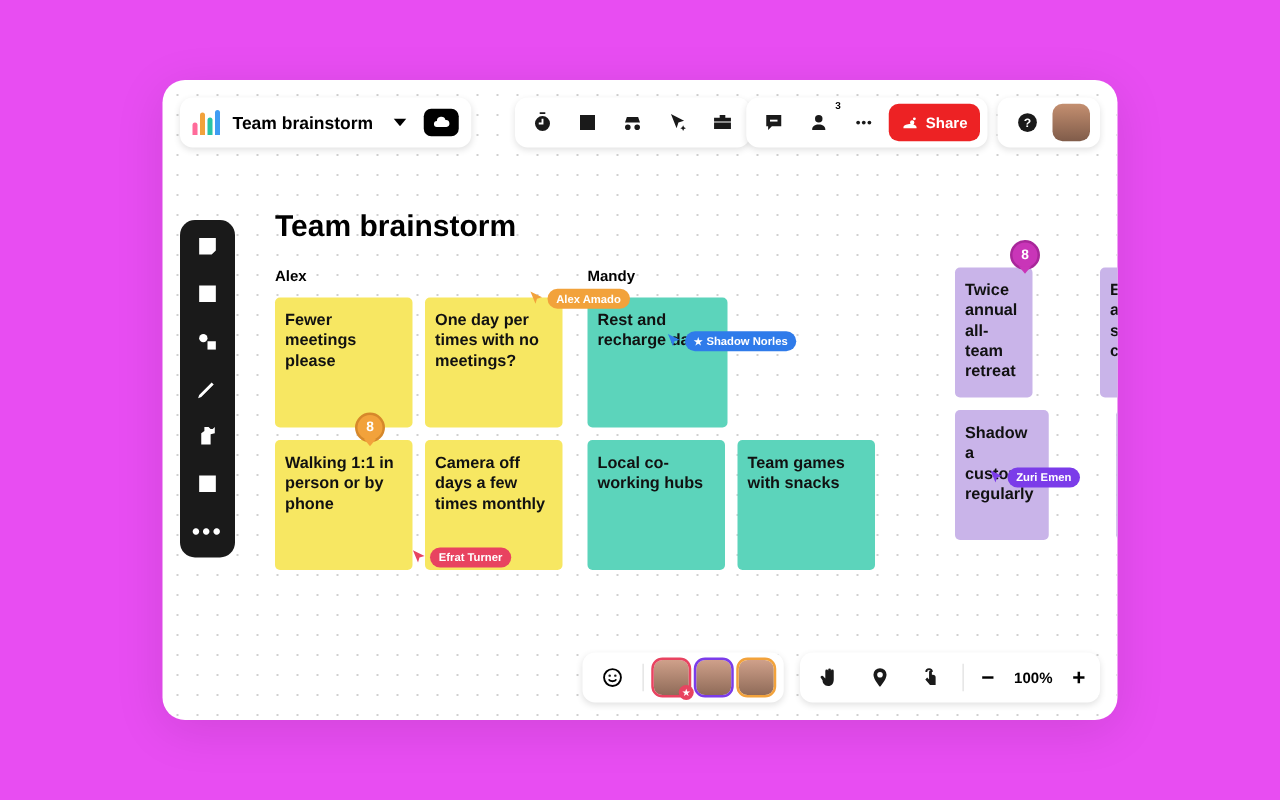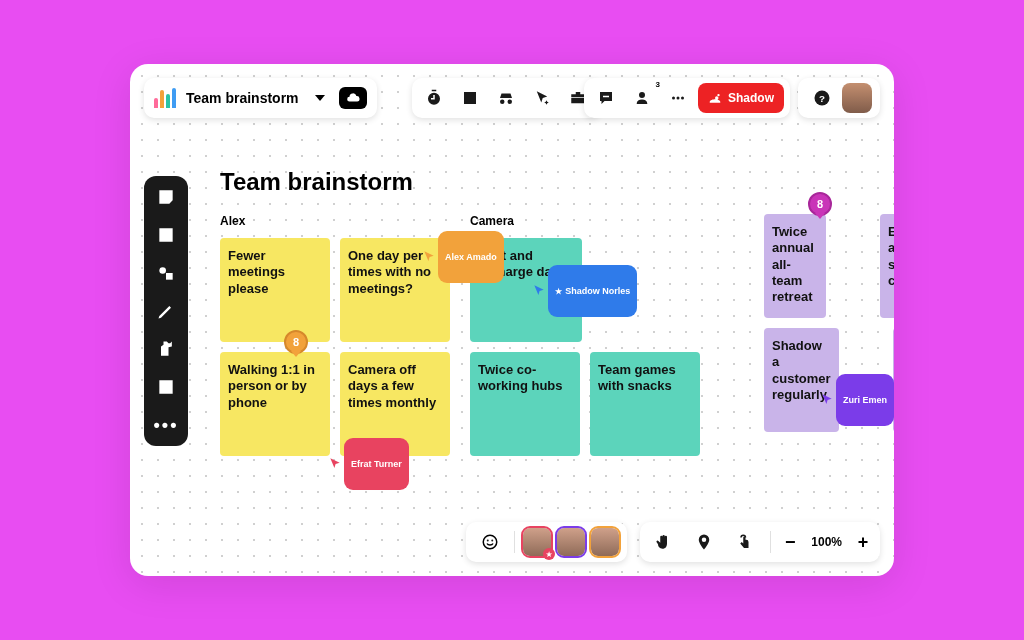--- a/index.html
+++ b/index.html
@@ -190,21 +190,21 @@
   .note.purple { background:#c9b4e9;margin-left:44px; }
 
   
   .cursor { position:absolute; display:flex; align-items:center;}
   .cursor svg { width: 14px; height: 14px; }
   .tag {
     margin-left: 2px;
     color:#fff;
     font-size: 9px;
     font-weight: 700;
-    padding: 21px 7px;
+    padding: 3px 7px;
     border-radius: 9px;
     white-space: nowrap;
     display:flex;align-items:center;gap:3px;
   }
   .tag.orange { background:#f2a23b;}
   .tag.blue { background:#2f7bea;}
   .tag.red { background:#e84360;}
   .tag.purple { background:#7b3ce9;}
   .tag .star { font-size:8px;}
 
@@ -337,21 +337,21 @@
           <svg viewBox="0 0 24 24">
             <circle cx="6" cy="12" r="2"></circle>
             <circle cx="12" cy="12" r="2"></circle>
             <circle cx="18" cy="12" r="2"></circle>
           </svg>
         </div>
       <div class="share-btn">
         <svg viewBox="0 0 24 24">
             <path d="M12 12a3 3 0 103-3 3 3 0 00-3 3zm0 2c-3 0-9 1.5-9 4.5V20h18v-1.5c0-3-6-4.5-9-4.5zM18 5a2 2 0 11-2 2 2 2 0 012-2z"></path>
           </svg>
-        <span>Shadow</span>
+        <span>Share</span>
       </div>
     </div>
     <div class="pill" style="padding:0 8px;">
       <div class="ico-btn">
           <svg viewBox="0 0 24 24">
             <circle cx="12" cy="12" r="10"></circle>
             <text x="12" y="17" text-anchor="middle" font-size="13" fill="#fff" font-weight="700">?</text>
           </svg>
         </div>
       <span class="avatar-top"></span>
@@ -408,26 +408,26 @@
         <div class="row" style="position:relative;">
           <div class="vote-pin orange" style="left:64px; top:-22px;">
             <div class="circle">8</div>
           </div>
           <div class="note yellow">Walking 1:1 in person or by phone</div>
           <div class="note yellow">Camera off days a few times monthly</div>
         </div>
       </div>
 
       <div class="col">
-        <div class="col-title">Camera</div>
+        <div class="col-title">Mandy</div>
         <div class="row">
           <div class="note teal">Rest and recharge days</div>
         </div>
         <div class="row">
-          <div class="note teal">Twice co-working hubs</div>
+          <div class="note teal">Local co-working hubs</div>
           <div class="note teal">Team games with snacks</div>
         </div>
       </div>
 
       <div class="col">
         <div class="row" style="position:relative;">
           <div class="vote-pin mag" style="left:88px; top:-22px;">
             <div class="circle">8</div>
           </div>
           <div class="note purple">Twice annual all-team retreat</div>
@@ -455,21 +455,21 @@
           <span class="star">★</span>
           <span>Shadow Norles</span>
         </span>
     </div>
     <div class="cursor" style="left:108px; top:270px;">
       <svg viewBox="0 0 24 24">
           <path fill="#e84360" d="M4 2l16 8-7 2-2 7z"></path>
         </svg>
       <span class="tag red">Efrat Turner</span>
     </div>
-    <div class="cursor" style="left:600px; top:206px;align-items:center;">
+    <div class="cursor" style="left:570px; top:206px;align-items:center;">
       <svg viewBox="0 0 24 24">
           <path fill="#7b3ce9" d="M4 2l16 8-7 2-2 7z"></path>
         </svg>
       <span class="tag purple">Zuri Emen</span>
     </div>
   </div>
 
   <div class="bottombar bb-avatars">
     <div class="ico-btn">
         <svg viewBox="0 0 24 24">

